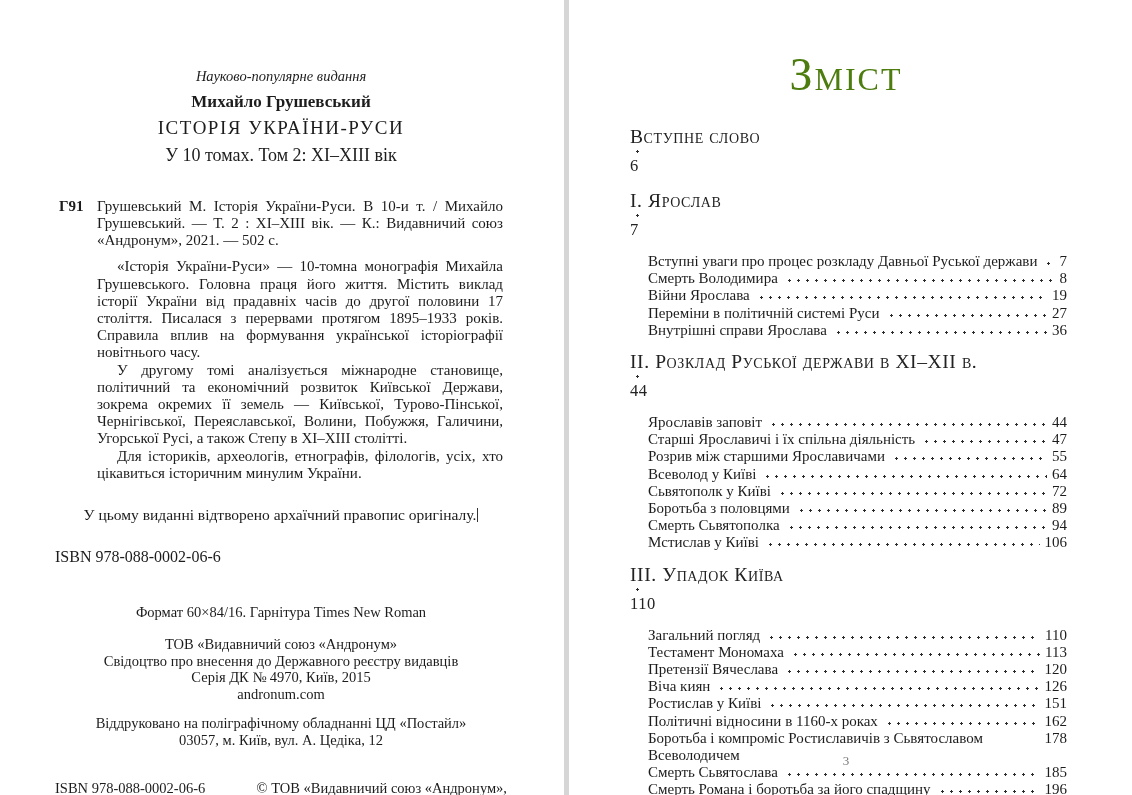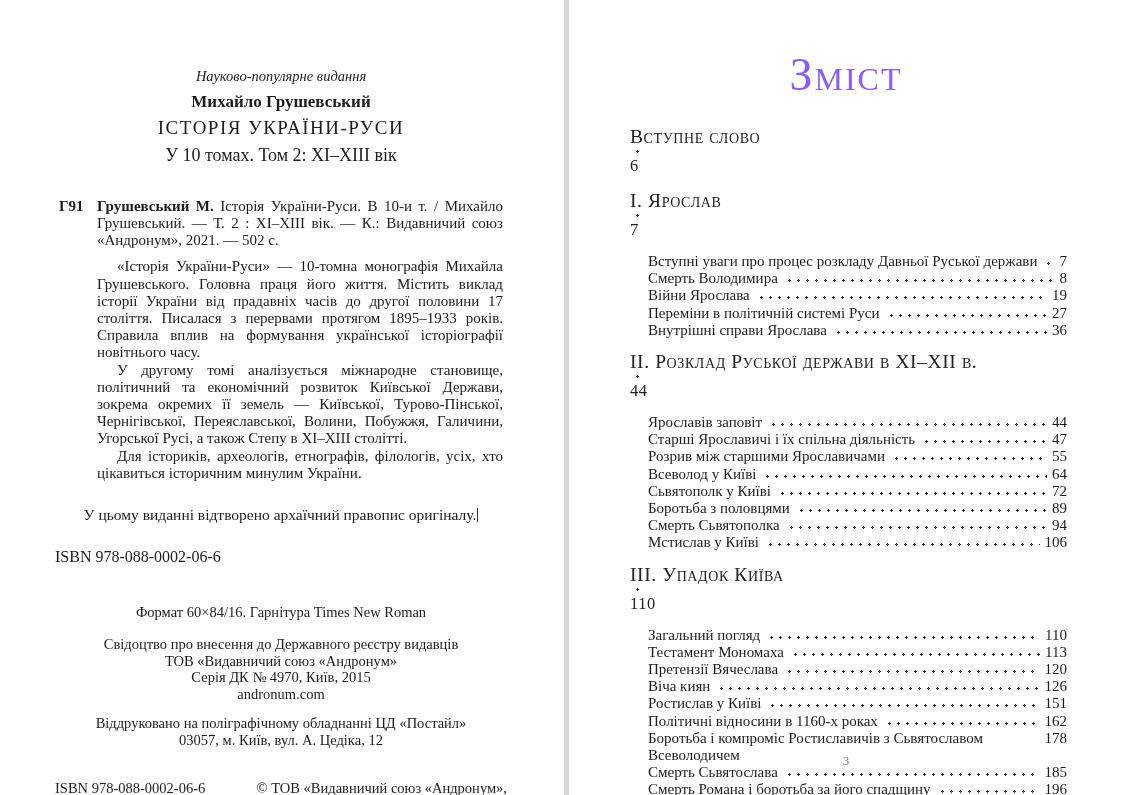--- a/index.html
+++ b/index.html
@@ -12,42 +12,42 @@
 
   
   .page-left{position:absolute;left:55px;top:0;width:452px;height:670px;}
   .edition{ text-align:center;font-style:italic;font-size:14.5px;margin-top:68px;}
   .author{  text-align:center;font-weight:bold;font-size:17px;margin-top:7px;}
   .book-title{text-align:center;font-size:19px;letter-spacing:1.5px;margin-top:5px;}
   .book-subtitle{text-align:center;font-size:18px;margin-top:6px;}
 
   .bib{position:relative;margin:32px 4px 0 42px;font-size:15px;line-height:16.8px;text-align:justify;}
   .bib-code{position:absolute;left:-38px;top:0;font-weight:bold;}
-  .bib-bold{font-weight:bold;margin-top:32px;}
+  .bib-bold{font-weight:normal;margin-top:32px;}
 
   .annotation{margin:10px 4px 0 42px;font-size:15px;line-height:17.2px;text-align:justify;}
   .annotation p{margin:0;text-indent:20px;}
 
   .note{text-align:center;font-size:15.5px;margin-top:24px;}
   .cursor-bar{display:inline-block;width:1px;height:14px;background:#333;vertical-align:-2px;margin-left:1px;}
 
   .isbn-mid{font-size:16px;margin-top:24px;}
 
   .format-line{text-align:center;font-size:14.5px;margin-top:38px;}
   .pub-block{text-align:center;font-size:14.5px;line-height:16.5px;margin-top:15px;}
   .print-block{text-align:center;font-size:14.5px;line-height:16.5px;margin-top:13px;}
 
   .footer-row{display:flex;justify-content:space-between;align-items:flex-start;margin-top:32px;font-size:14.5px;}
   .footer-copy{text-align:right;line-height:17.5px;}
 
   
   .page-right{position:absolute;left:625px;top:0;width:442px;height:795px;}
   .toc-title{
     text-align:center;font-size:46px;margin-top:48px;
-    font-variant:small-caps;letter-spacing:2px;color:#8b5cf6;
+    font-variant:small-caps;letter-spacing:2px;color:#4d7c0f;
   }
   .toc{margin-top:24px;}
   .toc-row{display:flex;align-items:baseline;font-size:15px;line-height:17.2px;}
   .toc-row.entry{padding-left:23px;}
   .toc-row.heading{
     font-variant:small-caps;font-size:19.5px;line-height:24px;
     letter-spacing:0.6px;margin:11px 0;color:#222;flex-direction:column;
   }
   .dots{
     align-self:baseline;height:5px;flex:1 1 auto;min-width:10px;margin:0 5px;
@@ -84,22 +84,22 @@
 
   <div class="note">
     <span>У цьому виданні відтворено архаїчний правопис оригіналу.</span><span class="cursor-bar"></span>
   </div>
 
   <div class="isbn-mid">ISBN 978-088-0002-06-6</div>
 
   <div class="format-line">Формат 60×84/16. Гарнітура Times New Roman</div>
 
   <div class="pub-block">
+      <div>ТОВ «Видавничий союз «Андронум»</div>
       <div>Свідоцтво про внесення до Державного реєстру видавців</div>
-      <div>ТОВ «Видавничий союз «Андронум»</div>
       <div>Серія ДК № 4970, Київ, 2015</div>
       <div>andronum.com</div>
     </div>
   <div class="print-block">
       <div>Віддруковано на поліграфічному обладнанні ЦД «Постайл»</div>
       <div>03057, м. Київ, вул. А. Цедіка, 12</div>
     </div>
 
   <div class="footer-row">
     <div>ISBN 978-088-0002-06-6</div>

